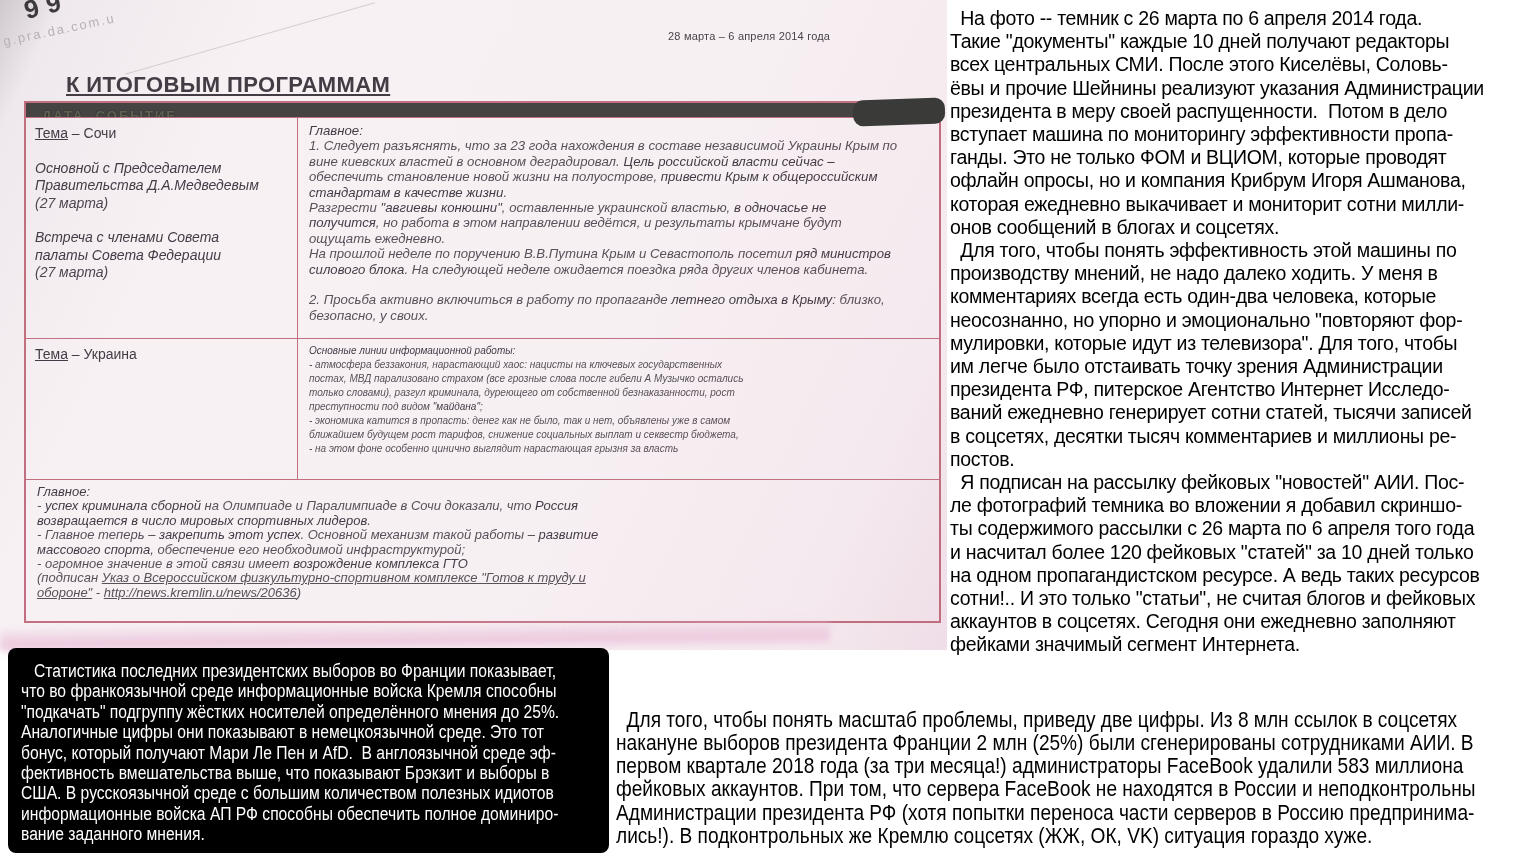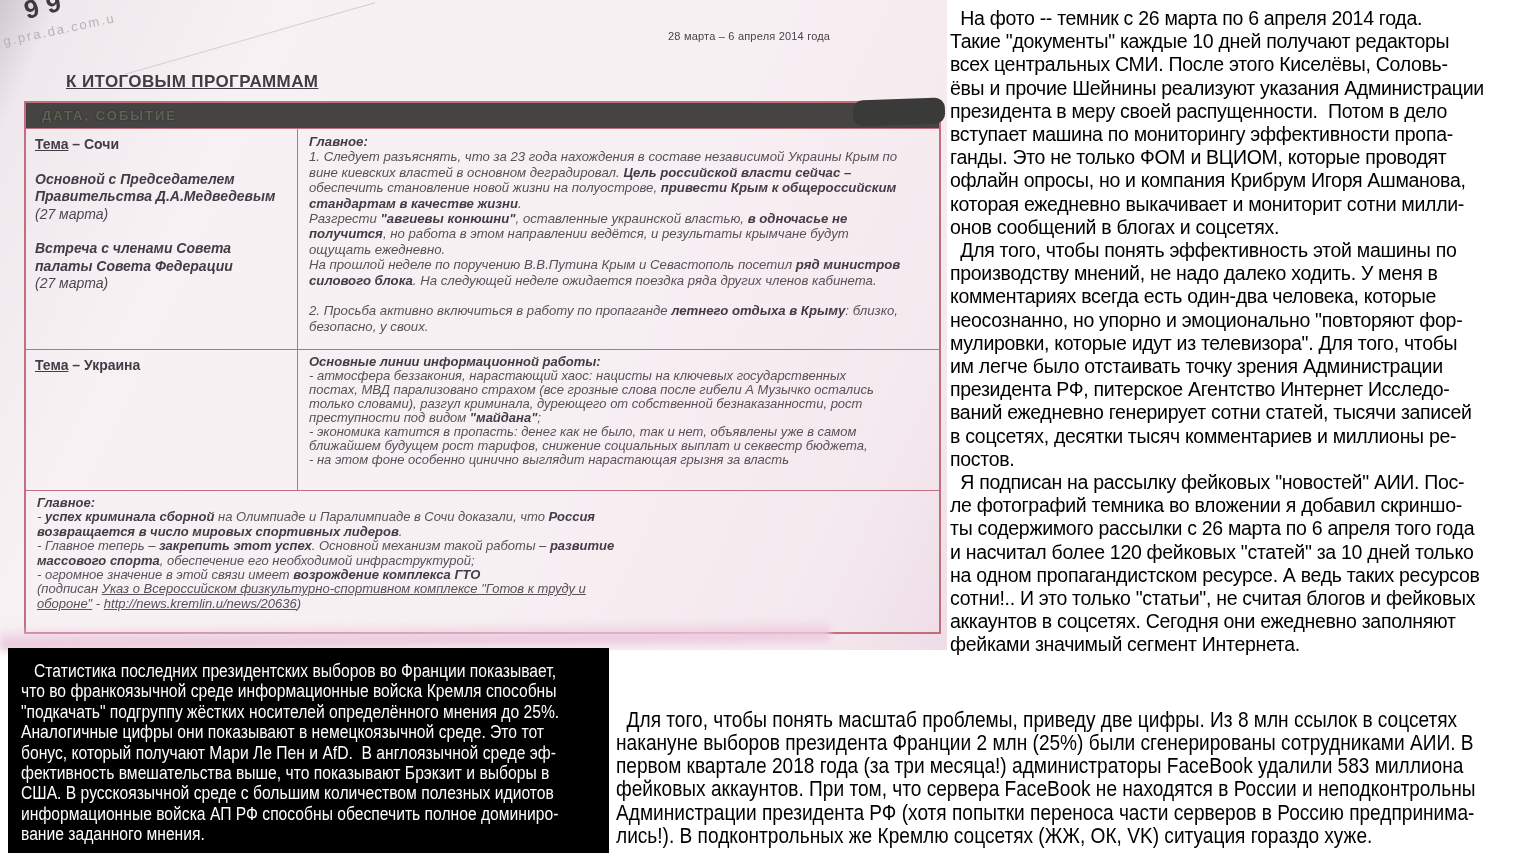--- a/index.html
+++ b/index.html
@@ -27,69 +27,69 @@
   }
   .wm-url {
     position:absolute; left:2px; top:22px; font-size:13px; color:#b8b1b5;
     transform:rotate(-12deg); letter-spacing:2px;
   }
   .doc-date {
     position:absolute; left:668px; top:22px; font-size:11px; font-weight:normal;
     color:#4a434b; letter-spacing:0.2px;margin-top:8px;
   }
   .doc-title {
-    position:absolute; left:66px; top:72px; font-size:17px; font-weight:bold;
+    position:absolute; left:66px; top:72px; font-size:22px; font-weight:bold;
     color:#433c44; text-decoration:underline; letter-spacing:0.4px;
   }
   .doc-table {
     position:absolute; left:24px; top:101px; width:917px;
     border:2px solid rgba(180,80,100,0.8); box-sizing:border-box; background:transparent;
   }
-  .table-header { display:flex; background:#454443; height:25px; position:relative;gap:20px; }
+  .table-header { display:flex; background:#454443; height:14px; position:relative;gap:20px; }
   .table-header .th {
     font-size:13px; font-weight:bold; letter-spacing:2px; color:#5c6352;
     line-height:26px; text-shadow:0 0 2px #2a2a2a; overflow:hidden; white-space:nowrap;
   }
   .th1 { width:272px; padding-left:16px; box-sizing:border-box; }
   .th2 { flex:1; padding-left:26px; }
   .bar-blob {
     position:absolute; right:-6px; top:-4px; width:92px; height:26px;
     background:#3a3a39; border-radius:10px; transform:rotate(-2deg);
   }
   .table-row { display:flex; border-top:1px solid rgba(180,80,100,0.8); }
   .r1 { height:220px; } .r2 { height:140px; } .r3 { height:141px; }
   .cell { box-sizing:border-box; white-space:pre-wrap; overflow:hidden; }
   .cell-left {
     width:272px; border-right:1px solid rgba(180,80,100,0.8);
     padding:7px 6px 0 9px; font-size:14px; line-height:17.4px; color:#4e4550;
   }
   .cell-right { flex:1; padding:5px 8px 0 11px; color:#595059; }
   .r1 .cell-right { font-size:13.2px; line-height:15.4px; }
-  .r2 .cell-right { font-size:13px; line-height:14.0px; }
+  .r2 .cell-right { font-size:10px; line-height:14.0px; }
   .r3 .cell-right { font-size:13px;   line-height:14.4px; }
   
-  .doc-table .b { font-weight:bold; color:#443b46; }
+  .doc-table .b { font-weight:normal; color:#443b46; }
   .doc-table .i { font-style:italic; }
   .doc-table .u { text-decoration:underline; }
   
   .right-col {
     position:absolute; left:950px; top:7px; width:575px;
     font-size:19.5px; line-height:23.2px; letter-spacing:-0.3px; color:#000;
   }
   .right-col p { margin:0; white-space:pre-wrap; }
   
   .bottom-right {
     position:absolute; left:616px; top:661px; width:1035px;
     transform:scaleX(0.868); transform-origin:0 0;
     font-size:22px; line-height:23.3px; color:#000; white-space:pre-wrap;
   }
   
   .black-box {
     position:absolute; left:8px; top:648px; width:601px; height:205px;
-    background:#000000; overflow:hidden;
+    background:#000000; overflow:hidden;border-radius:8px;
   }
   .black-box-text {
     margin:13px 0 0 13px; width:660px;
     transform:scaleX(0.87); transform-origin:0 0;
     font-size:18px; line-height:20.4px; color:#ffffff; white-space:pre-wrap;
   }
 </style>
 </head>
 <body>
 

